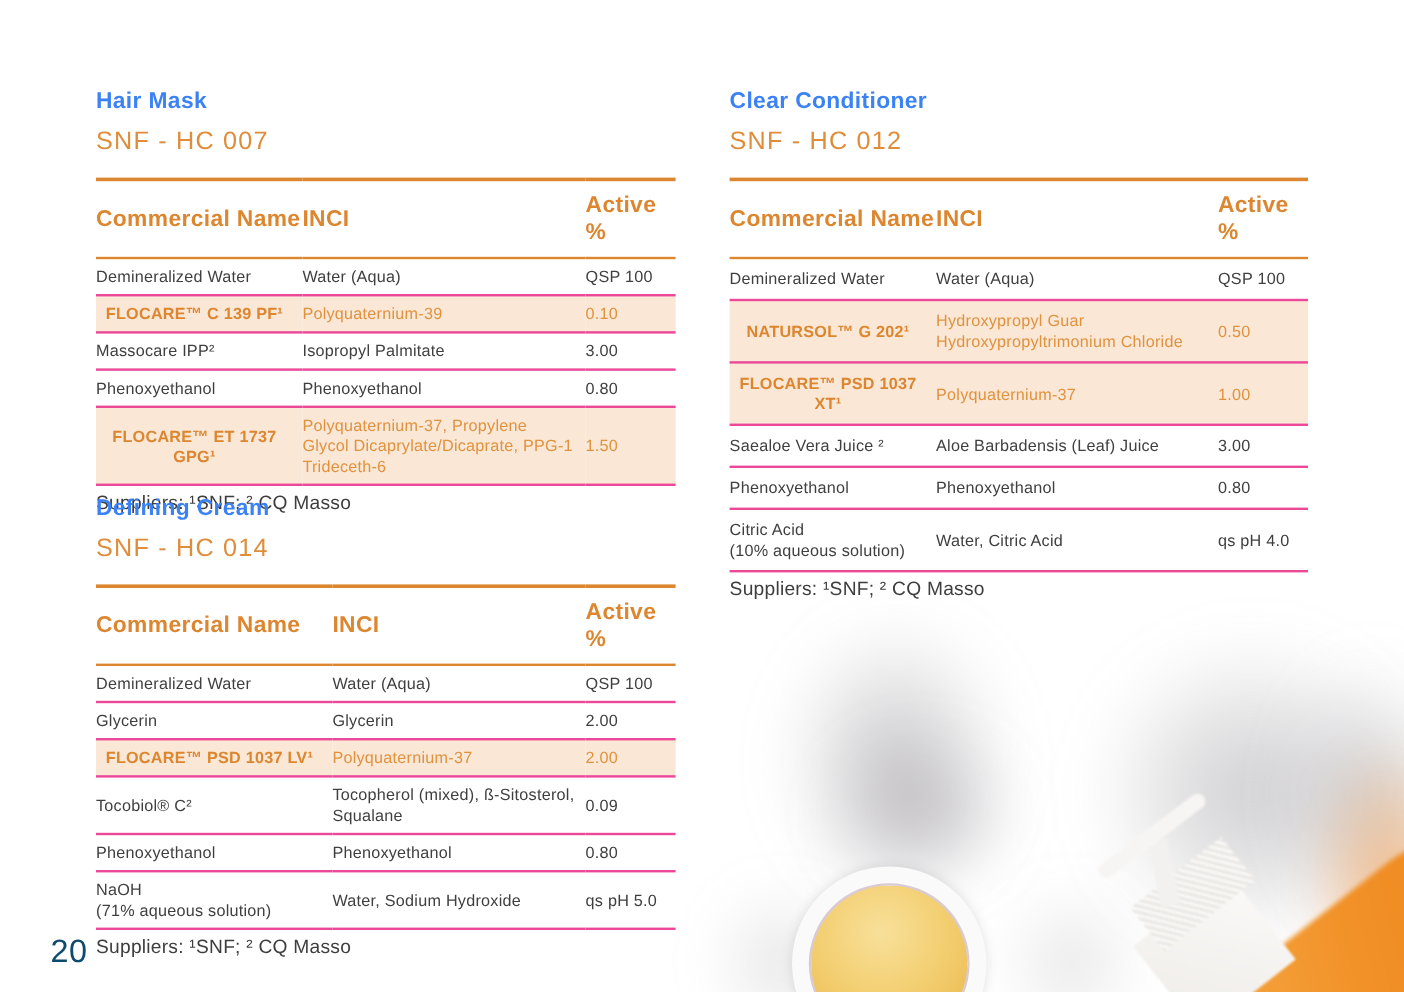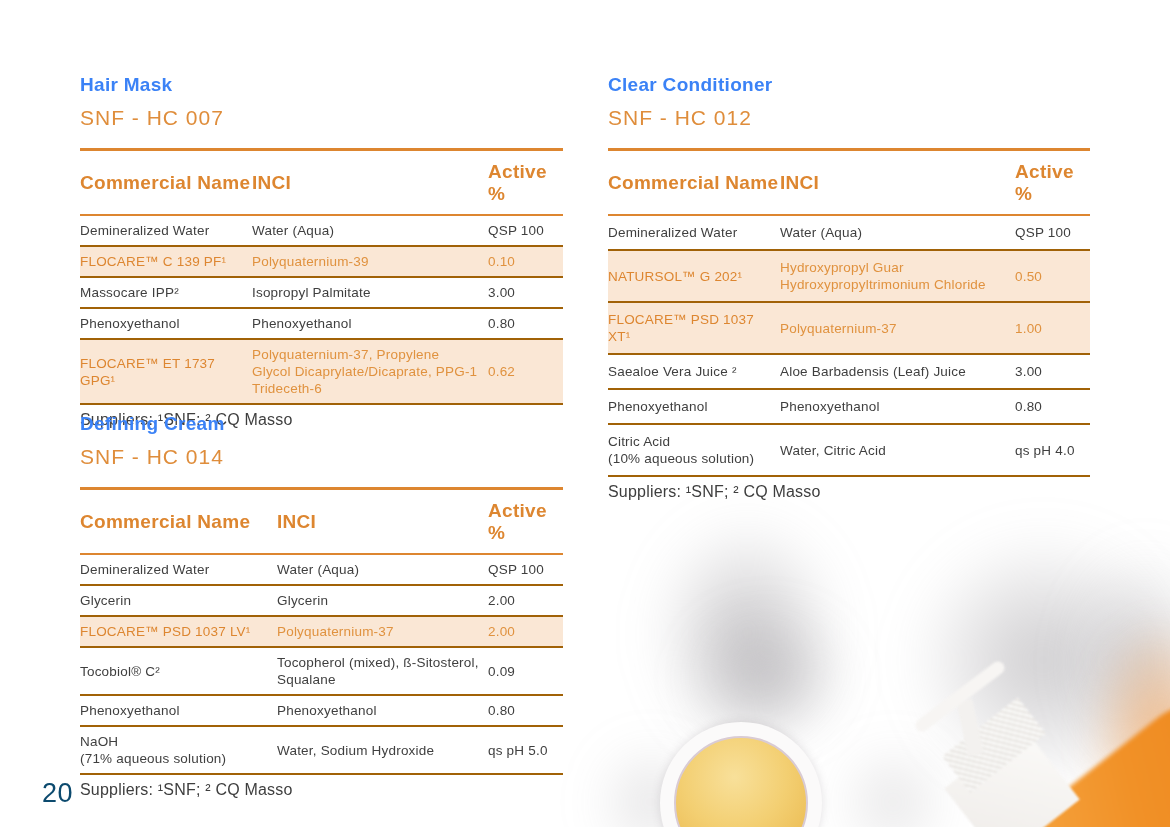--- a/index.html
+++ b/index.html
@@ -11,26 +11,26 @@
   .f-title{margin:0;font-size:19px;line-height:34px;font-weight:700;color:#3b82f6;letter-spacing:.3px;}
   .f-code{margin:3px 0 0;font-size:21px;line-height:26px;font-weight:400;color:#df8d3b;letter-spacing:1px;}
   table{border-collapse:collapse;table-layout:fixed;margin-top:17px;width:100%;}
   thead th{
     font-size:19px;font-weight:700;color:#dd8630;text-align:left;letter-spacing:.3px;
     padding:10px 0 9px;border-top:3px solid #dd8630;border-bottom:2px solid #dd8630;
   }
   thead th.c3{text-align:left;}
   tbody td{
     font-size:13.5px;line-height:17px;letter-spacing:.2px;color:#3f3f3f;
-    padding:6px 8px 6px 0;border-bottom:2px solid #a16207;vertical-align:middle;
+    padding:6px 8px 6px 0;border-bottom:2px solid #ec4899;vertical-align:middle;
     white-space:pre-line;
   }
   tbody td.c3{text-align:left;padding-right:0;}
   tr.hl td{background:#fae7d5;}
-  tr.hl td.c1{color:#dd8630;font-weight:400;}
+  tr.hl td.c1{color:#dd8630;font-weight:700;text-align:center;}
   tr.hl td.c2,tr.hl td.c3{color:#e0923f;}
   .t-right tbody td{padding-top:8px;padding-bottom:8px;}
   .suppliers{margin:6px 0 0;font-size:16px;letter-spacing:.2px;color:#3e3e3e;}
   .page-number{position:absolute;left:42px;top:778px;font-size:27px;color:#0c4a6e;letter-spacing:.5px;text-align:right;}
 
   
   .photo{position:absolute;inset:0;overflow:hidden;}
   .photo div{position:absolute;}
   .ph-shadow{border-radius:50%;filter:blur(24px);}
   .s1{left:652px;top:516px;width:190px;height:235px;background:radial-gradient(closest-side,rgba(150,147,152,.50),rgba(150,147,152,0));}
@@ -111,21 +111,21 @@
         <tr>
           <td class="c1">Phenoxyethanol</td>
           <td class="c2">Phenoxyethanol</td>
           <td class="c3">0.80</td>
         </tr>
         <tr class="hl">
           <td class="c1">FLOCARE™ ET 1737 GPG¹</td>
           <td class="c2">Polyquaternium-37, Propylene
 Glycol Dicaprylate/Dicaprate, PPG-1
 Trideceth-6</td>
-          <td class="c3">0.62</td>
+          <td class="c3">1.50</td>
         </tr>
       </tbody>
     </table>
     <p class="suppliers">Suppliers: ¹SNF; ² CQ Masso</p>
   </article>
 
   <article class="formulation" style="left:80px;top:407px;width:483px;">
     <h1 class="f-title">Defining Cream</h1>
     <h2 class="f-code">SNF - HC 014</h2>
     <table>

